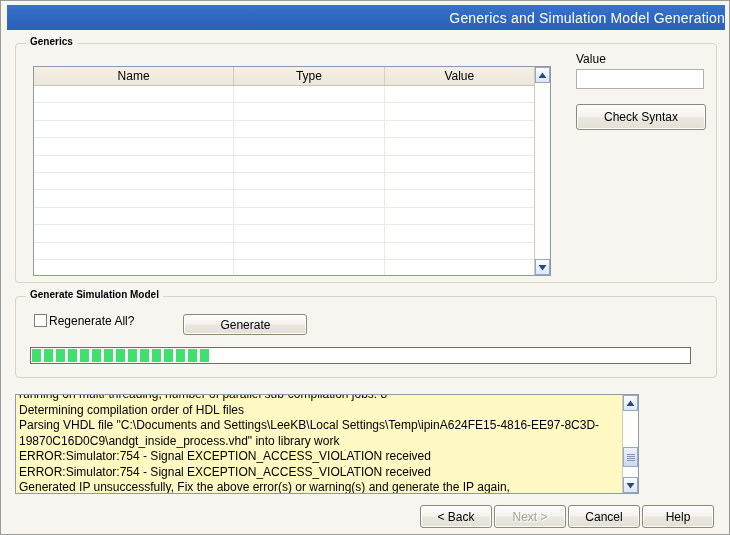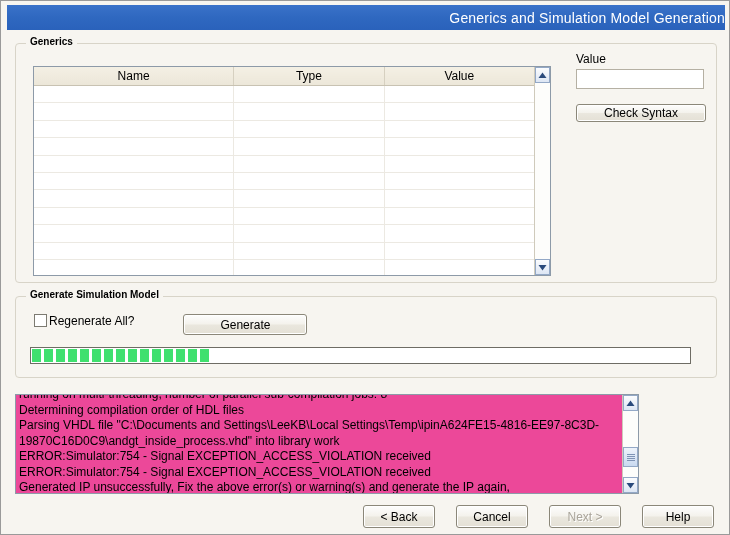--- a/index.html
+++ b/index.html
@@ -212,21 +212,21 @@
   .btn.disabled {
     color: #a9a49a;
     text-shadow: 1px 1px 0 #ffffff;
   }
 
   #check-syntax-btn {
     position: absolute;
     left: 560px;
     top: 60px;
     width: 130px;
-    height: 18px;
+    height: 26px;
   }
 
   
   .row-gen {
     position: absolute;
     left: 18px;
     top: 17px;
     display: flex;
   }
   .checkbox {
@@ -270,21 +270,21 @@
   }
 
   
   .log-wrap {
     position: absolute;
     left: 14px;
     top: 393px;
     width: 624px;
     height: 100px;
     border: 1px solid #8d9aa8;
-    background: #ec4899;
+    background: #fef9c3;
     box-sizing: border-box;
     display: flex;
     overflow: hidden;
   }
   .log-body {
     flex: 1 1 auto;
     min-width: 0;
     overflow: hidden;
     position: relative;
     padding: 0 3px;
@@ -301,21 +301,21 @@
   }
 
   
   .footer {
     position: absolute;
     left: 0;
     top: 504px;
     width: 730px;
     display: flex;
     justify-content: flex-end;
-    gap: 21px;
+    gap: 2px;
     padding-right: 17px;
     box-sizing: border-box;
   }
   .footer .btn {
     width: 72px;
     height: 23px;
   }
 </style>
 </head>
 <body>
@@ -466,24 +466,24 @@
             <polygon points="0.5,1 8.5,1 4.5,6.5" fill="#2a4a7c"></polygon>
           </svg>
       </div>
     </div>
   </div>
 
   <div class="footer">
     <div class="btn">
       <span>&lt; Back</span>
     </div>
+    <div class="btn disabled">
+      <span>Next &gt;</span>
+    </div>
     <div class="btn">
       <span>Cancel</span>
     </div>
-    <div class="btn disabled">
-      <span>Next &gt;</span>
-    </div>
     <div class="btn">
       <span>Help</span>
     </div>
   </div>
 
 </div>
 
 </body></html>

